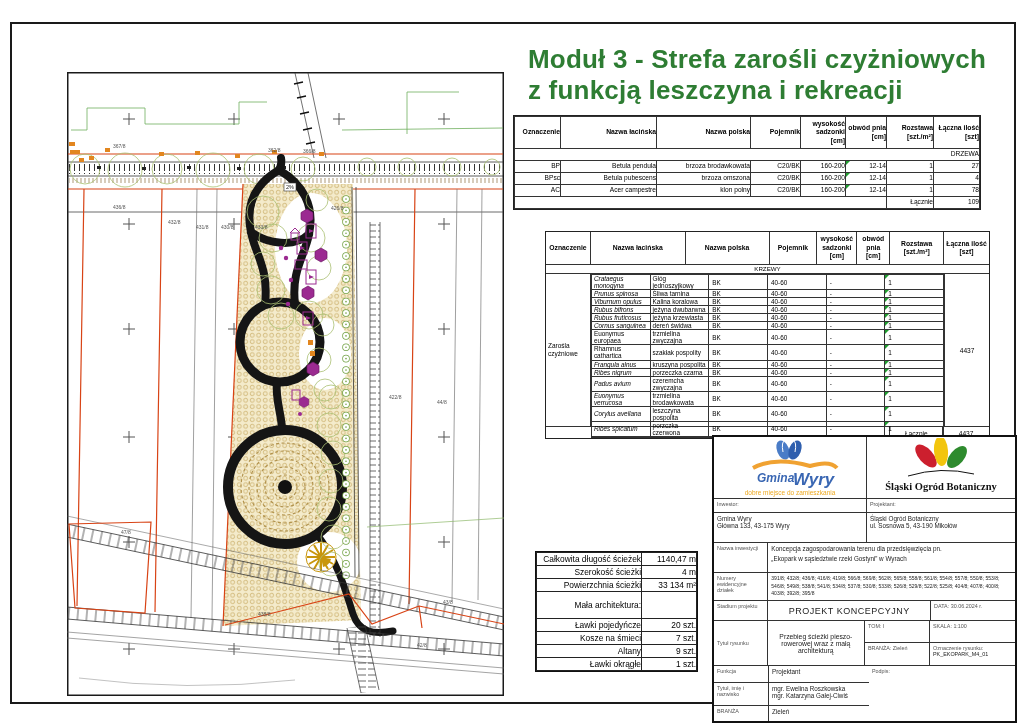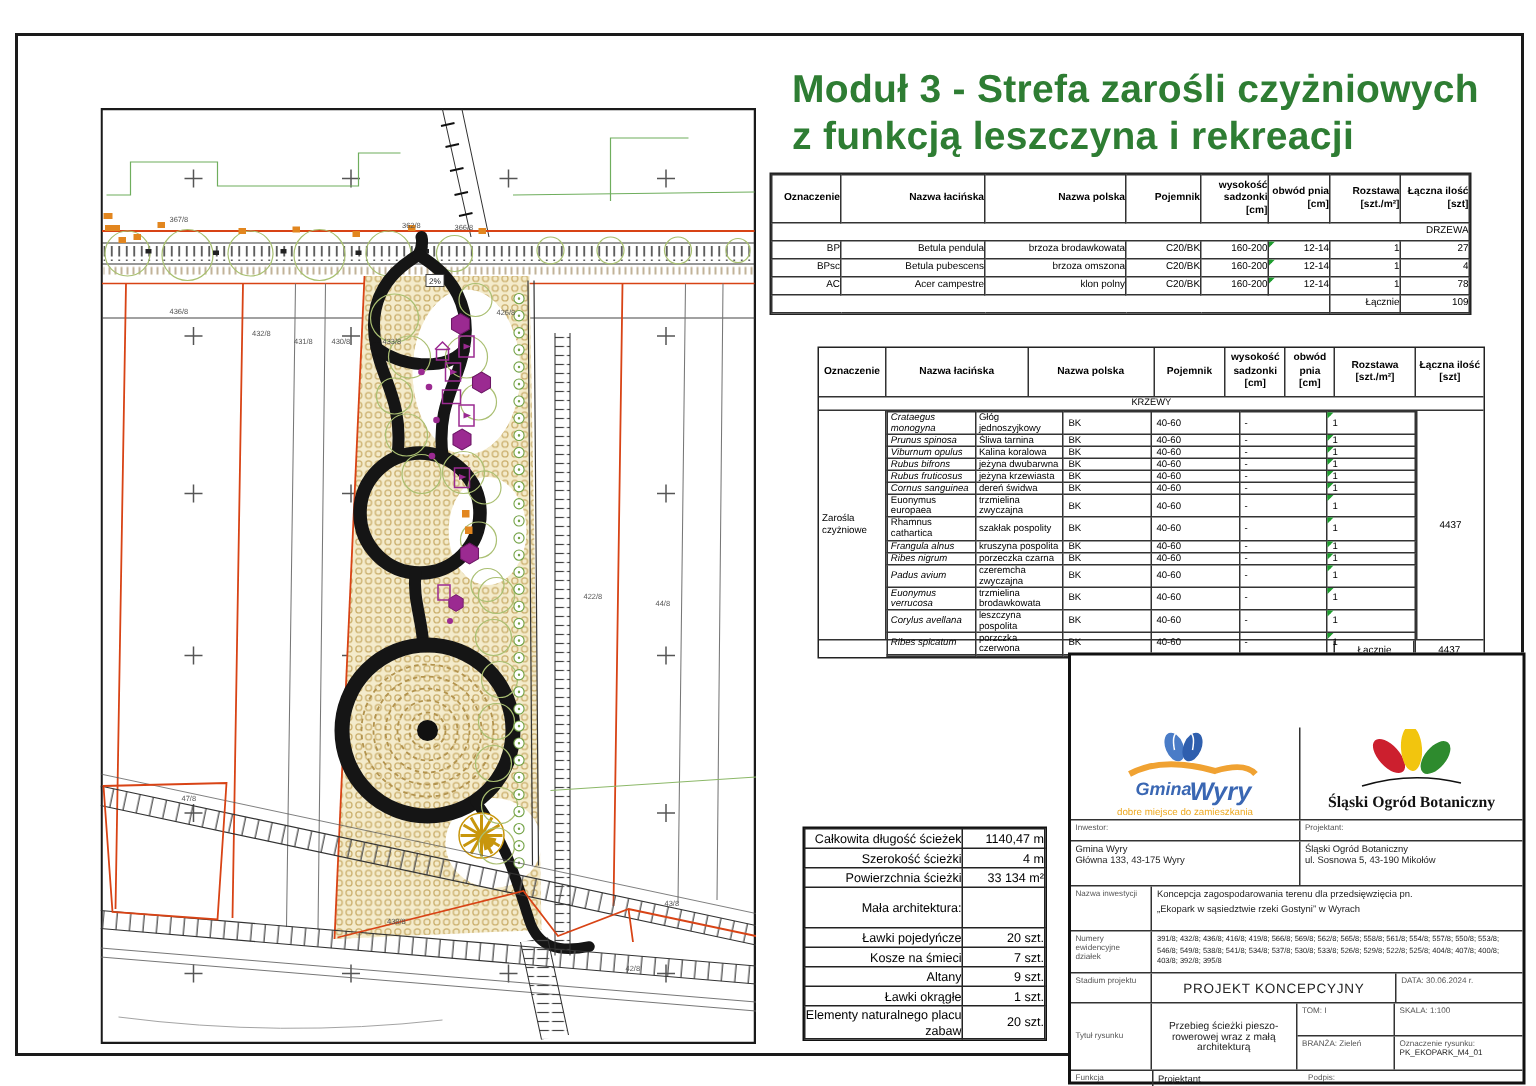--- a/index.html
+++ b/index.html
@@ -549,31 +549,27 @@
               <td>7 szt.</td>
             </tr>
             <tr>
               <td>Altany</td>
               <td>9 szt.</td>
             </tr>
             <tr>
               <td>Ławki okrągłe</td>
               <td>1 szt.</td>
             </tr>
-            <tr>
-              <td>Elementy naturalnego placu zabaw</td>
-              <td>20 szt.</td>
-            </tr>
           </tbody>
         </table>
     </div>
 
     <div id="tblock">
 
-      <div class="row" style="height:62px;margin-top:48px;">
+      <div class="row" style="height:62px;">
         <div class="cell ctr" style="width:155px;padding:0;">
           <svg width="150" height="60" viewBox="0 0 150 60">
             <ellipse cx="68" cy="12" rx="6" ry="10" transform="rotate(-22 68 12)" fill="#4a7cc7"></ellipse>
             <ellipse cx="80" cy="12" rx="6" ry="10" transform="rotate(22 80 12)" fill="#2f5fae"></ellipse>
             <path d="M68,14 Q66,4 70,2 M80,14 Q82,4 78,2" stroke="#fff" stroke-width="1" fill="none"></path>
             <path d="M38,30 Q60,18 95,28 Q115,22 122,30" stroke="#f0a232" stroke-width="4" fill="none"></path>
             <text x="42" y="44" font-size="12" font-style="italic" font-weight="bold" fill="#3a67b3">Gmina</text>
             <text x="78" y="47" font-size="17" font-style="italic" font-weight="bold" fill="#3a67b3">Wyry</text>
             <text x="75" y="57" font-size="6.5" text-anchor="middle" fill="#eda921">dobre miejsce do zamieszkania</text>
           </svg>

